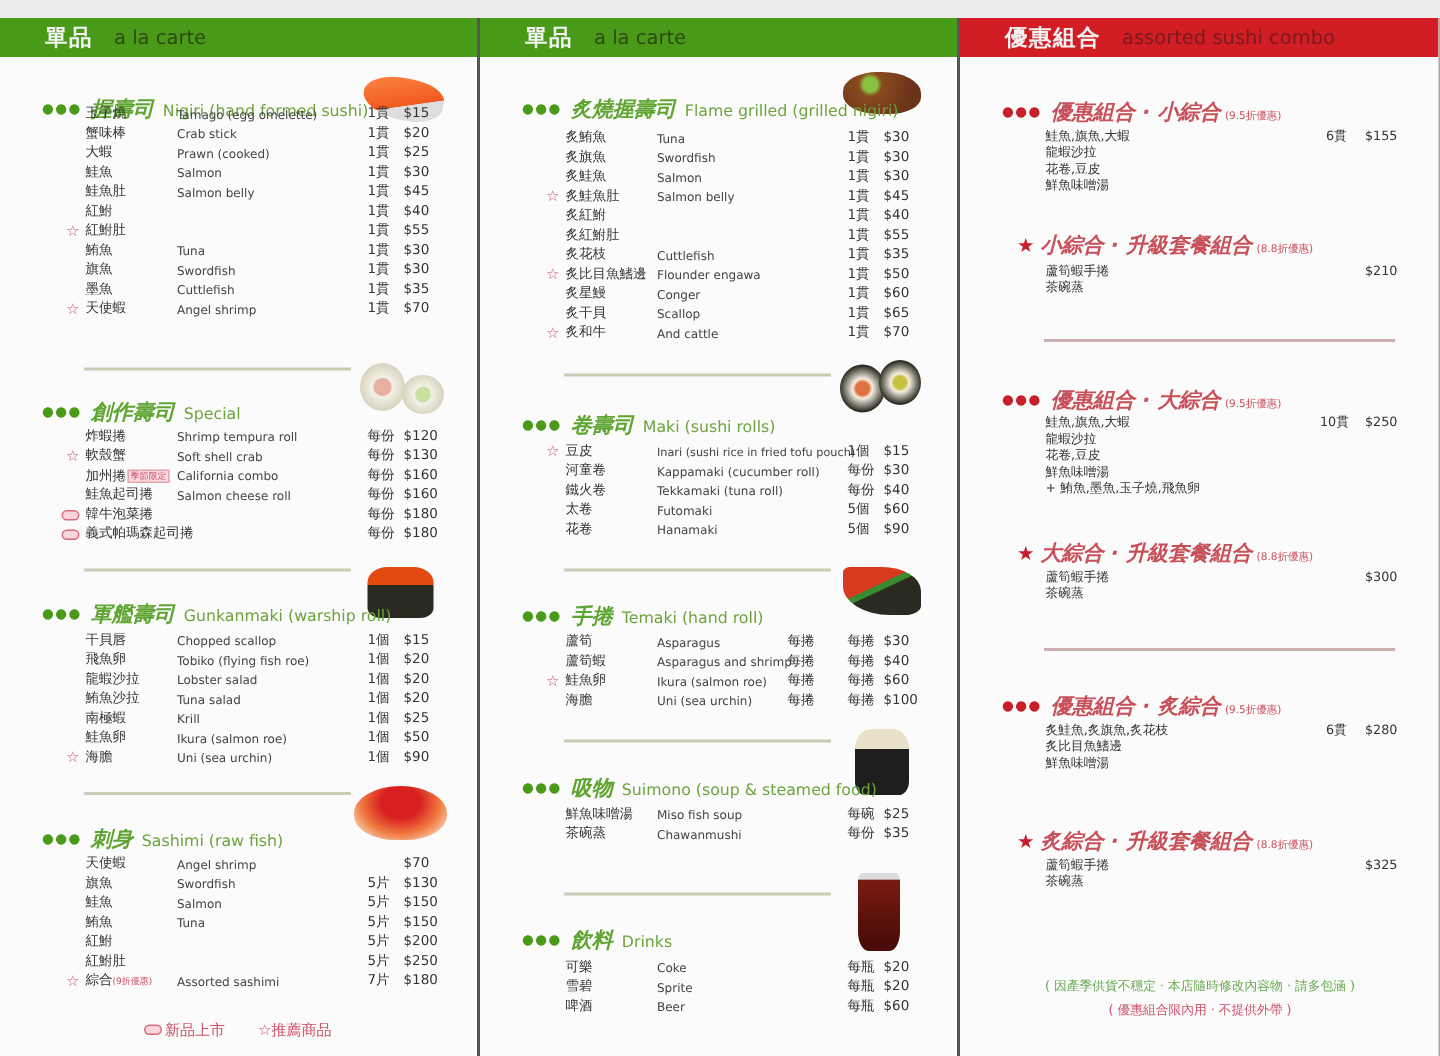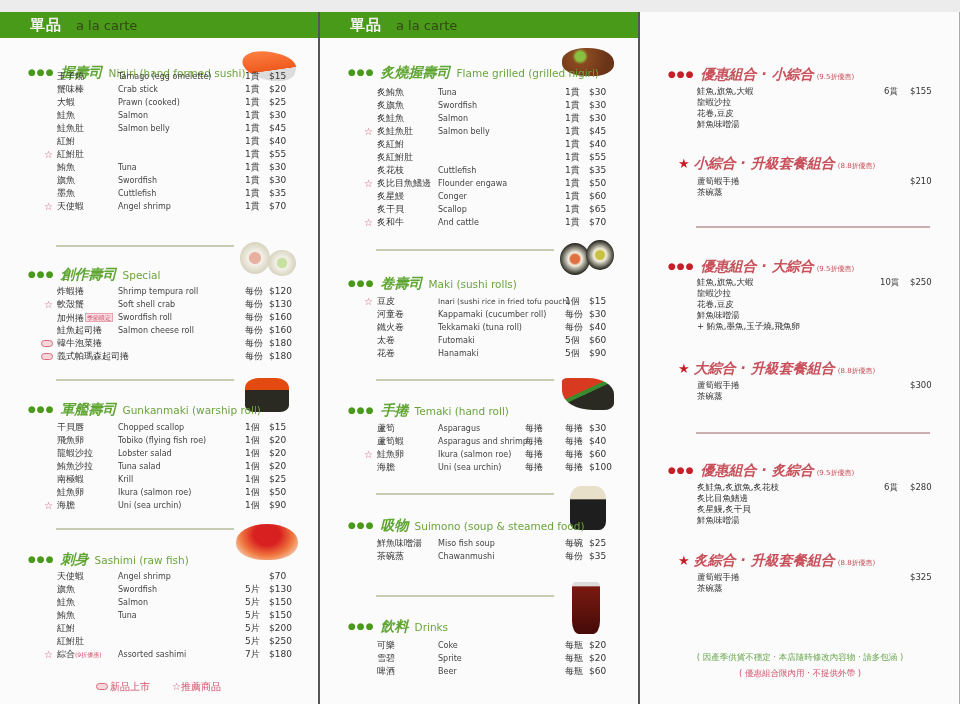--- a/index.html
+++ b/index.html
@@ -165,21 +165,21 @@
         </div>
       <div class="row">
           <span class="mark">☆</span>
           <span class="zh">軟殼蟹</span>
           <span class="en">Soft shell crab</span>
           <span class="unit">每份</span>
           <span class="price">$130</span>
         </div>
       <div class="row">
           <span class="zh"><span>加州捲</span><span class="tag">季節限定</span></span>
-          <span class="en">Swordfish roll</span>
+          <span class="en">California combo</span>
           <span class="unit">每份</span>
           <span class="price">$160</span>
         </div>
       <div class="row">
           <span class="zh">鮭魚起司捲</span>
           <span class="en">Salmon cheese roll</span>
           <span class="unit">每份</span>
           <span class="price">$160</span>
         </div>
       <div class="row">
@@ -520,20 +520,24 @@
       <div class="row">
           <span class="zh">啤酒</span>
           <span class="en">Beer</span>
           <span class="unit">每瓶</span>
           <span class="price">$60</span>
         </div>
     </div>
   </div>
 
   <div class="col">
+    <div class="col-header red">
+      <span class="zh">優惠組合</span>
+      <span class="en">assorted sushi combo</span>
+    </div>
 
     <div class="sec-title" style="top:54px;">
       <span class="dots red">●●●</span>
       <span class="sec-zh red">優惠組合 · 小綜合</span>
       <span class="sec-note">(9.5折優惠)</span>
     </div>
     <div class="combo-rows" style="top:74px;">
       <div class="combo-row"><span>鮭魚,旗魚,大蝦</span><span class="qty">6貫</span><span class="price">$155</span></div>
       <div class="combo-row"><span>龍蝦沙拉</span></div>
       <div class="combo-row"><span>花卷,豆皮</span></div>
@@ -574,21 +578,20 @@
     <div class="divider red" style="top:420px;"></div>
 
     <div class="sec-title" style="top:450px;">
       <span class="dots red">●●●</span>
       <span class="sec-zh red">優惠組合 · 炙綜合</span>
       <span class="sec-note">(9.5折優惠)</span>
     </div>
     <div class="combo-rows" style="top:470px;">
       <div class="combo-row"><span>炙鮭魚,炙旗魚,炙花枝</span><span class="qty">6貫</span><span class="price">$280</span></div>
       <div class="combo-row"><span>炙比目魚鰭邊</span></div>
-      <div class="combo-row"><span>炙星鰻,炙干貝</span></div>
       <div class="combo-row"><span>鮮魚味噌湯</span></div>
     </div>
     <div class="star-title" style="top:540px;">
       <span class="star">★</span>
       <span class="sec-zh red">炙綜合 · 升級套餐組合</span>
       <span class="sec-note">(8.8折優惠)</span>
     </div>
     <div class="combo-rows" style="top:560px;">
       <div class="combo-row"><span>蘆筍蝦手捲</span><span class="price">$325</span></div>
       <div class="combo-row"><span>茶碗蒸</span></div>

